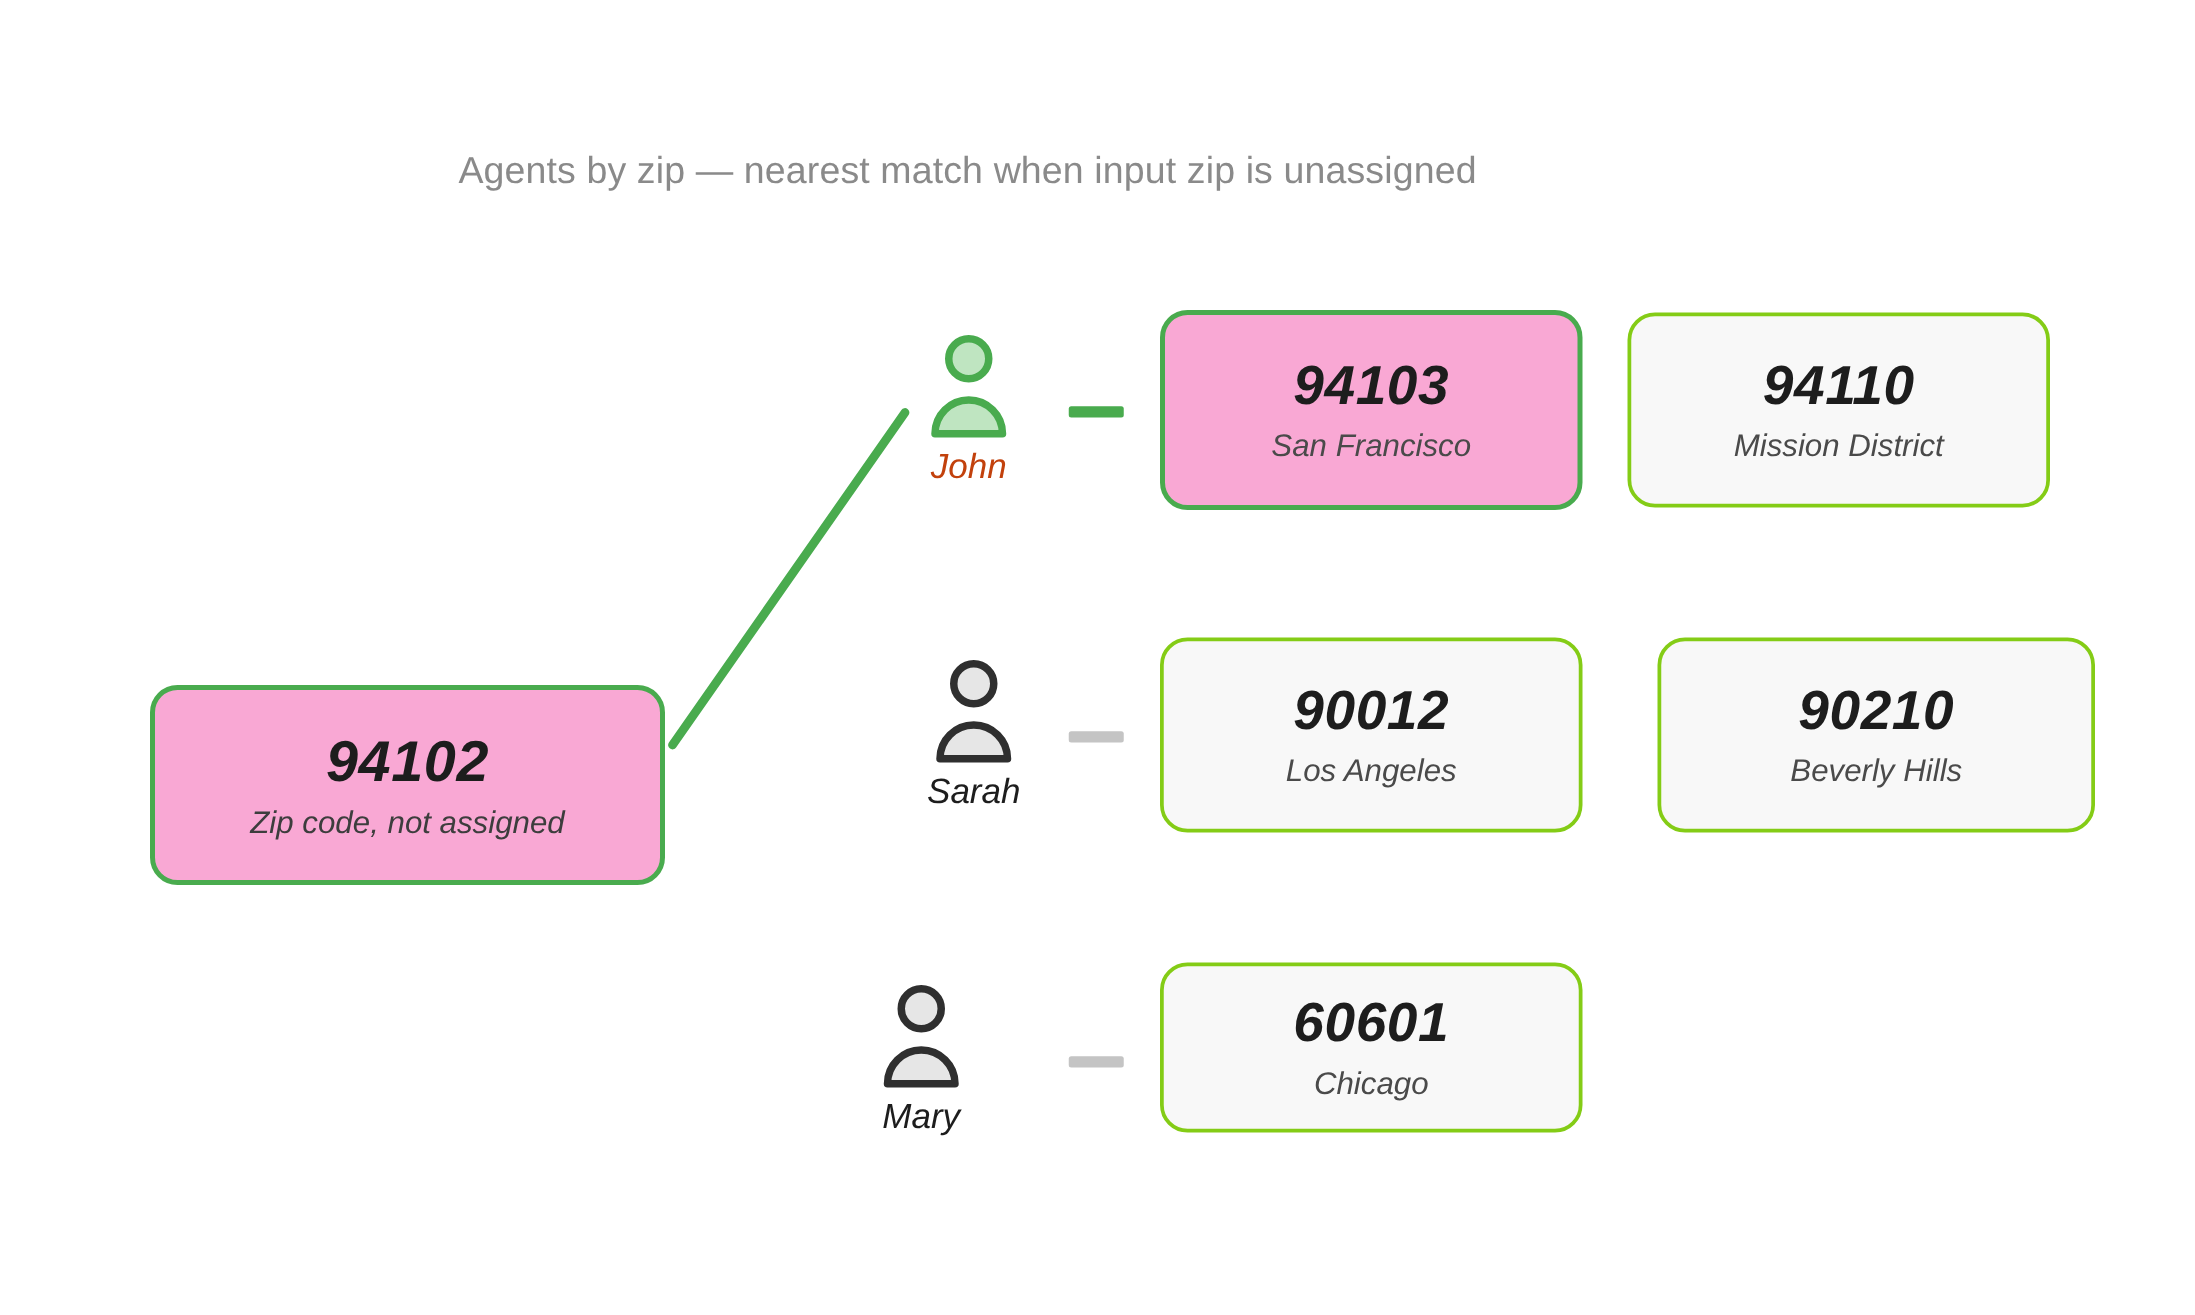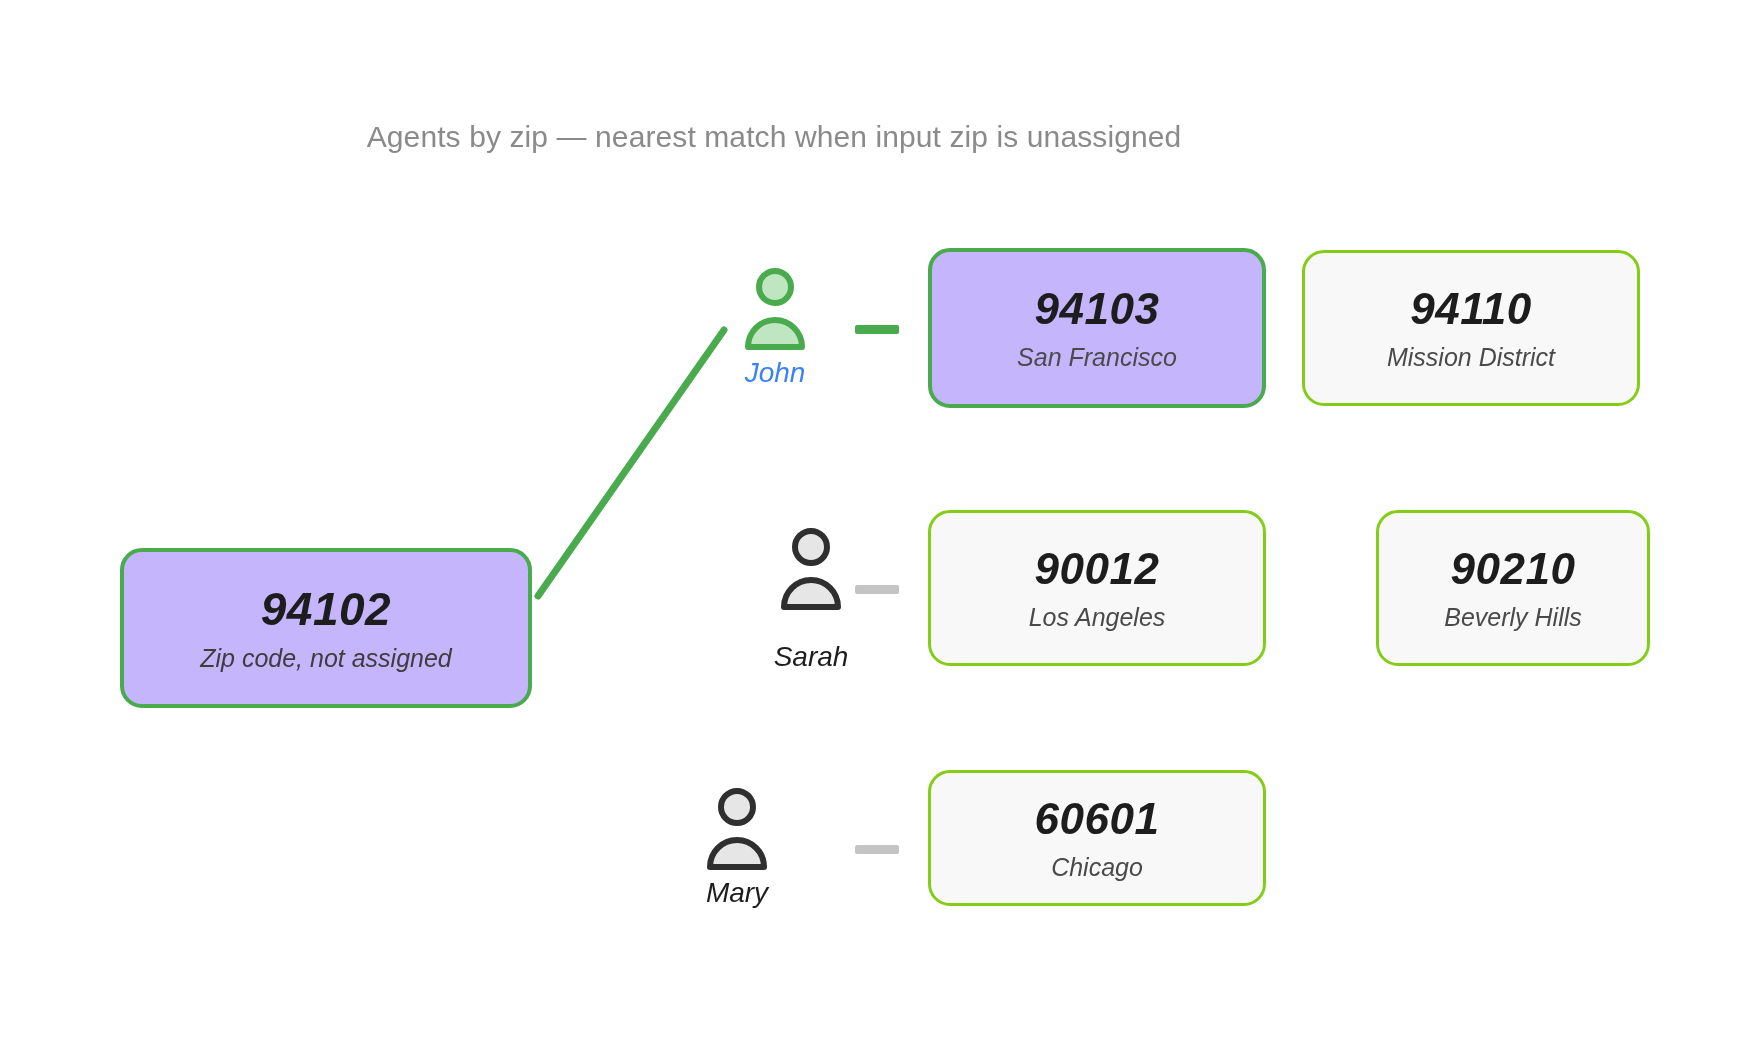--- a/index.html
+++ b/index.html
@@ -43,21 +43,21 @@
     box-sizing: border-box;
     border-radius: 22px;
     display: flex;
     flex-direction: column;
     align-items: center;
     justify-content: center;
     background: #f8f8f8;
     border: 3px solid #84cc16;
   }
   .card.hl {
-    background: #c4b5fd;
+    background: #f9a8d4;
     border: 4px solid #49ab4e;
   }
   .card .zip {
     font-size: 44px;
     font-weight: 700;
     font-style: italic;
     color: #1d1d1d;
     line-height: 1;
     letter-spacing: 0.5px;
   }
@@ -93,21 +93,21 @@
     height: 86px;
     position: relative;
   }
   .agent .label {
     margin-top: 8px;
     font-size: 28px;
     font-style: italic;
     color: #1d1d1d;
     line-height: 1;
   }
-  .agent.green .label { color: #3b82f6; }
+  .agent.green .label { color: #c2410c; }
 
   
   .dash {
     position: absolute;
     height: 9px;
     width: 44px;
     border-radius: 2px;
     background: #c4c4c4;
   }
   .dash.green { background: #49ab4e; }
@@ -140,37 +140,37 @@
 <div class="card hl" style="left:928px; top:248px; width:338px; height:160px;">
   <div class="zip">94103</div>
   <div class="sub">San Francisco</div>
 </div>
 
 <div class="card" style="left:1302px; top:250px; width:338px; height:156px;">
   <div class="zip">94110</div>
   <div class="sub">Mission District</div>
 </div>
 
-<div class="agent" style="left:746px; top:525px;gap:24px;">
+<div class="agent" style="left:714px; top:525px;">
   <div class="avatar">
     <svg width="74" height="86" viewBox="0 0 74 86" xmlns="http://www.w3.org/2000/svg">
       <circle cx="37" cy="22" r="16" fill="#e6e6e6" stroke="#2f2f2f" stroke-width="6"></circle>
       <path d="M10 82 A27 27 0 0 1 64 82 Z" fill="#e6e6e6" stroke="#2f2f2f" stroke-width="6" stroke-linejoin="round"></path>
     </svg>
   </div>
   <div class="label">Sarah</div>
 </div>
 <div class="dash" style="left:855px; top:585px;"></div>
 
 <div class="card" style="left:928px; top:510px; width:338px; height:156px;">
   <div class="zip">90012</div>
   <div class="sub">Los Angeles</div>
 </div>
 
-<div class="card" style="left:1376px; top:510px; width:274px; height:156px;">
+<div class="card" style="left:1326px; top:510px; width:350px; height:156px;">
   <div class="zip">90210</div>
   <div class="sub">Beverly Hills</div>
 </div>
 
 <div class="agent" style="left:672px; top:785px;justify-content:flex-end;">
   <div class="avatar">
     <svg width="74" height="86" viewBox="0 0 74 86" xmlns="http://www.w3.org/2000/svg">
       <circle cx="37" cy="22" r="16" fill="#e6e6e6" stroke="#2f2f2f" stroke-width="6"></circle>
       <path d="M10 82 A27 27 0 0 1 64 82 Z" fill="#e6e6e6" stroke="#2f2f2f" stroke-width="6" stroke-linejoin="round"></path>
     </svg>

